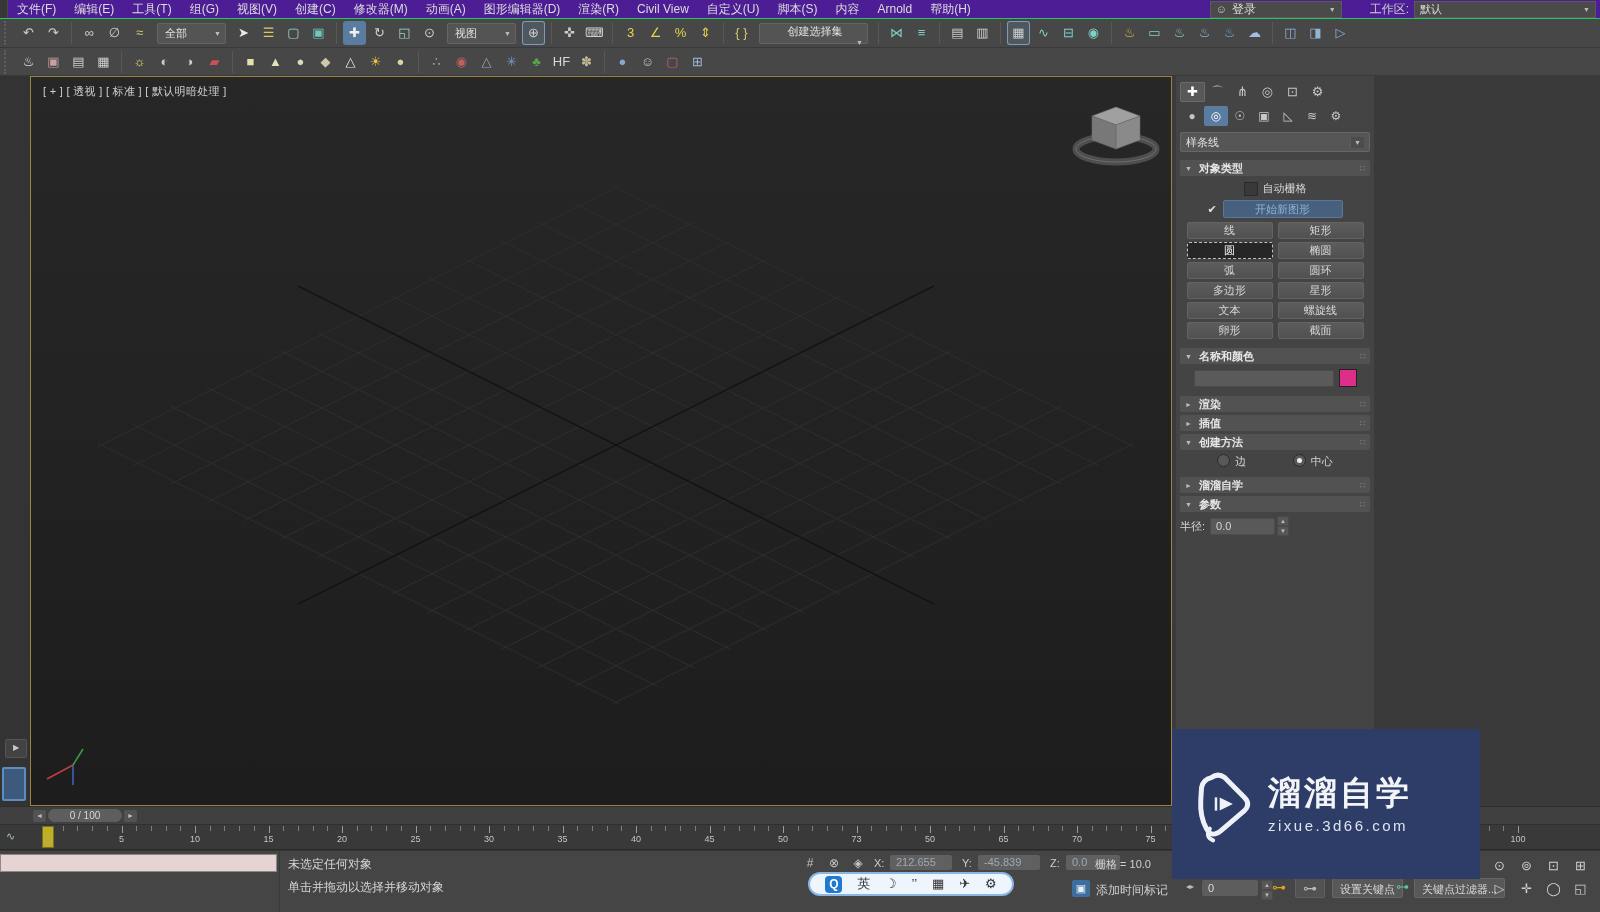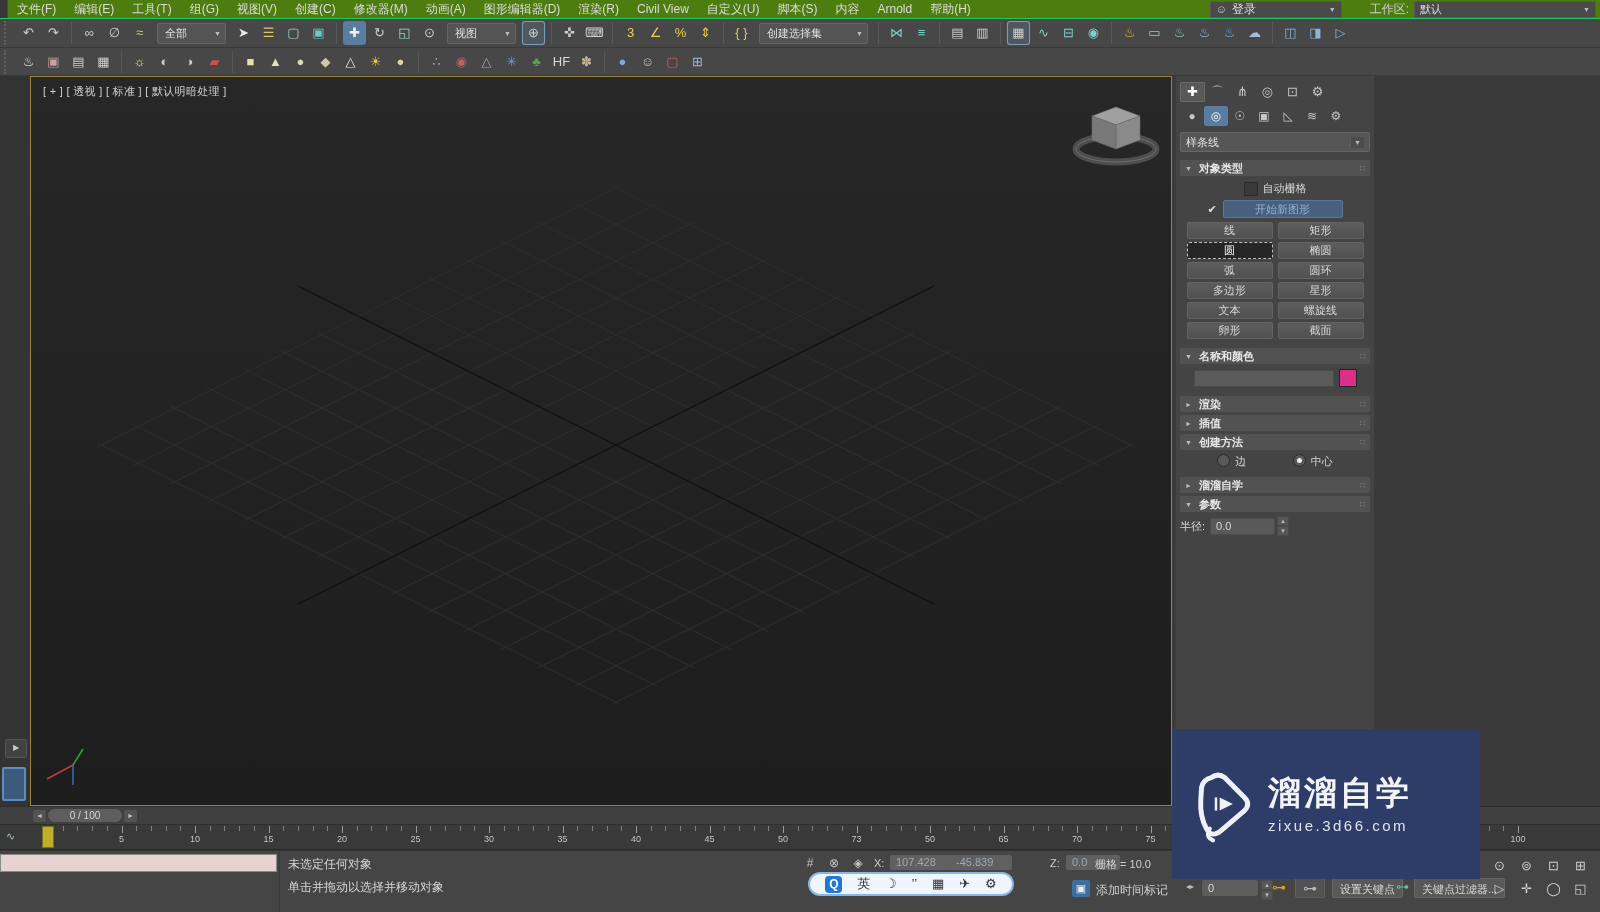--- a/index.html
+++ b/index.html
@@ -1,21 +1,21 @@
 <!DOCTYPE html>
 <html><head>
 <meta charset="utf-8">
 <style>
   html,body{margin:0;padding:0;background:#2a2a2a;font-family:"Liberation Sans",sans-serif;}
   #root{position:relative;width:1600px;height:912px;background:#3b3b3b;overflow:hidden;
         font-family:"Liberation Sans",sans-serif;color:#d6d6d6;}
   .abs{position:absolute;}
 
   
-  #menubar{left:0;top:0;width:1600px;height:18px;background:#4d7c0f;border-bottom:6px solid #22c55e;
+  #menubar{left:0;top:0;width:1600px;height:18px;background:#4c1d95;border-bottom:6px solid #22c55e;
            display:flex;align-items:flex-start;font-size:12px;color:#dcdcdc;}
   #menu-handle{width:7px;height:18px;background:#373737;border-right:1px solid #4a4a4a;}
   .menu-item{padding:0 9px;height:18px;line-height:18px;white-space:nowrap;cursor:default;}
   #menu-right{margin-left:auto;display:flex;align-items:center;height:18px;}
   #login-box{display:flex;align-items:center;background:#4a4a4a;border:1px solid #5a5a5a;height:15px;
              padding:0 5px;margin-right:28px;min-width:120px;}
   #login-box .pg{color:#c8c8c8;margin-right:5px;font-size:11px;}
   #login-box .arr{margin-left:auto;font-size:7px;color:#bbb;}
   #workspace-box{display:flex;align-items:center;margin-right:4px;}
   #workspace-box .lbl{margin-right:5px;font-size:12px;color:#cfcfcf;}
@@ -225,21 +225,21 @@
         <span class="tb-sep" data-name="toolbar-separator"></span>
         <span class="tb-icon" data-name="select-and-manipulate-button">✜</span>
         <span class="tb-icon" data-name="keyboard-shortcut-override-toggle">⌨</span>
         <span class="tb-sep" data-name="toolbar-separator"></span>
         <span class="tb-icon" data-name="snaps-toggle-3d" style="color: rgb(232, 212, 76);">3</span>
         <span class="tb-icon" data-name="angle-snap-toggle" style="color: rgb(232, 212, 76);">∠</span>
         <span class="tb-icon" data-name="percent-snap-toggle" style="color: rgb(232, 212, 76);">%</span>
         <span class="tb-icon" data-name="spinner-snap-toggle" style="color: rgb(232, 212, 76);">⇕</span>
         <span class="tb-sep" data-name="toolbar-separator"></span>
         <span class="tb-icon" data-name="edit-named-selection-sets-button" style="color: rgb(216, 200, 106);">{ }</span>
-        <span class="tb-combo" data-name="named-selection-sets-dropdown" style="width: 96px;">
+        <span class="tb-combo" data-name="named-selection-sets-dropdown" style="width: 96px; flex-direction: column;">
           <span data-name="combo-value">创建选择集</span>
           <span class="arr" data-name="chevron-down-icon">▼</span>
         </span>
         <span class="tb-sep" data-name="toolbar-separator"></span>
         <span class="tb-icon" data-name="mirror-button" style="color: rgb(127, 208, 200);">⋈</span>
         <span class="tb-icon" data-name="align-button" style="color: rgb(127, 208, 200);">≡</span>
         <span class="tb-sep" data-name="toolbar-separator"></span>
         <span class="tb-icon" data-name="toggle-scene-explorer-button">▤</span>
         <span class="tb-icon" data-name="toggle-layer-explorer-button">▥</span>
         <span class="tb-sep" data-name="toolbar-separator"></span>
@@ -626,23 +626,23 @@
         <span class="ime-item" data-name="ime-soft-keyboard">▦</span>
         <span class="ime-item" data-name="ime-tools">✈</span>
         <span class="ime-item" data-name="ime-settings">⚙</span>
       </div>
 
     <div data-name="coordinate-display">
       <span class="st-icon" style="left:800px" data-name="isolate-selection-toggle">#</span>
       <span class="st-icon" style="left:824px" data-name="selection-lock-toggle">⊗</span>
       <span class="st-icon" style="left:848px" data-name="absolute-mode-toggle">◈</span>
       <span class="st-label" style="left:874px" data-name="x-label">X:</span>
-      <span class="st-field" style="left:890px;width:62px" data-name="x-coordinate-field">107.428</span>
+      <span class="st-field" style="left:890px;width:62px" data-name="x-coordinate-field">212.655</span>
       <span class="st-label" style="left:962px" data-name="y-label">Y:</span>
-      <span class="st-field" style="left:950px;width:62px" data-name="y-coordinate-field">-45.839</span>
+      <span class="st-field" style="left:978px;width:62px" data-name="y-coordinate-field">-45.839</span>
       <span class="st-label" style="left:1050px" data-name="z-label">Z:</span>
       <span class="st-field" style="left:1066px;width:54px" data-name="z-coordinate-field">0.0</span>
       <span id="grid-readout" data-name="grid-size-readout">栅格 = 10.0</span>
     </div>
 
     <div data-name="animation-controls">
       <span id="addtag-icon" data-name="time-tag-icon">▣</span>
       <span id="addtag-label" data-name="add-time-tag-button">添加时间标记</span>
       <span id="frame-spin-arrows" data-name="frame-step-arrows">◂▸</span>
       <span id="frame-field" data-name="current-frame-field">0</span>

